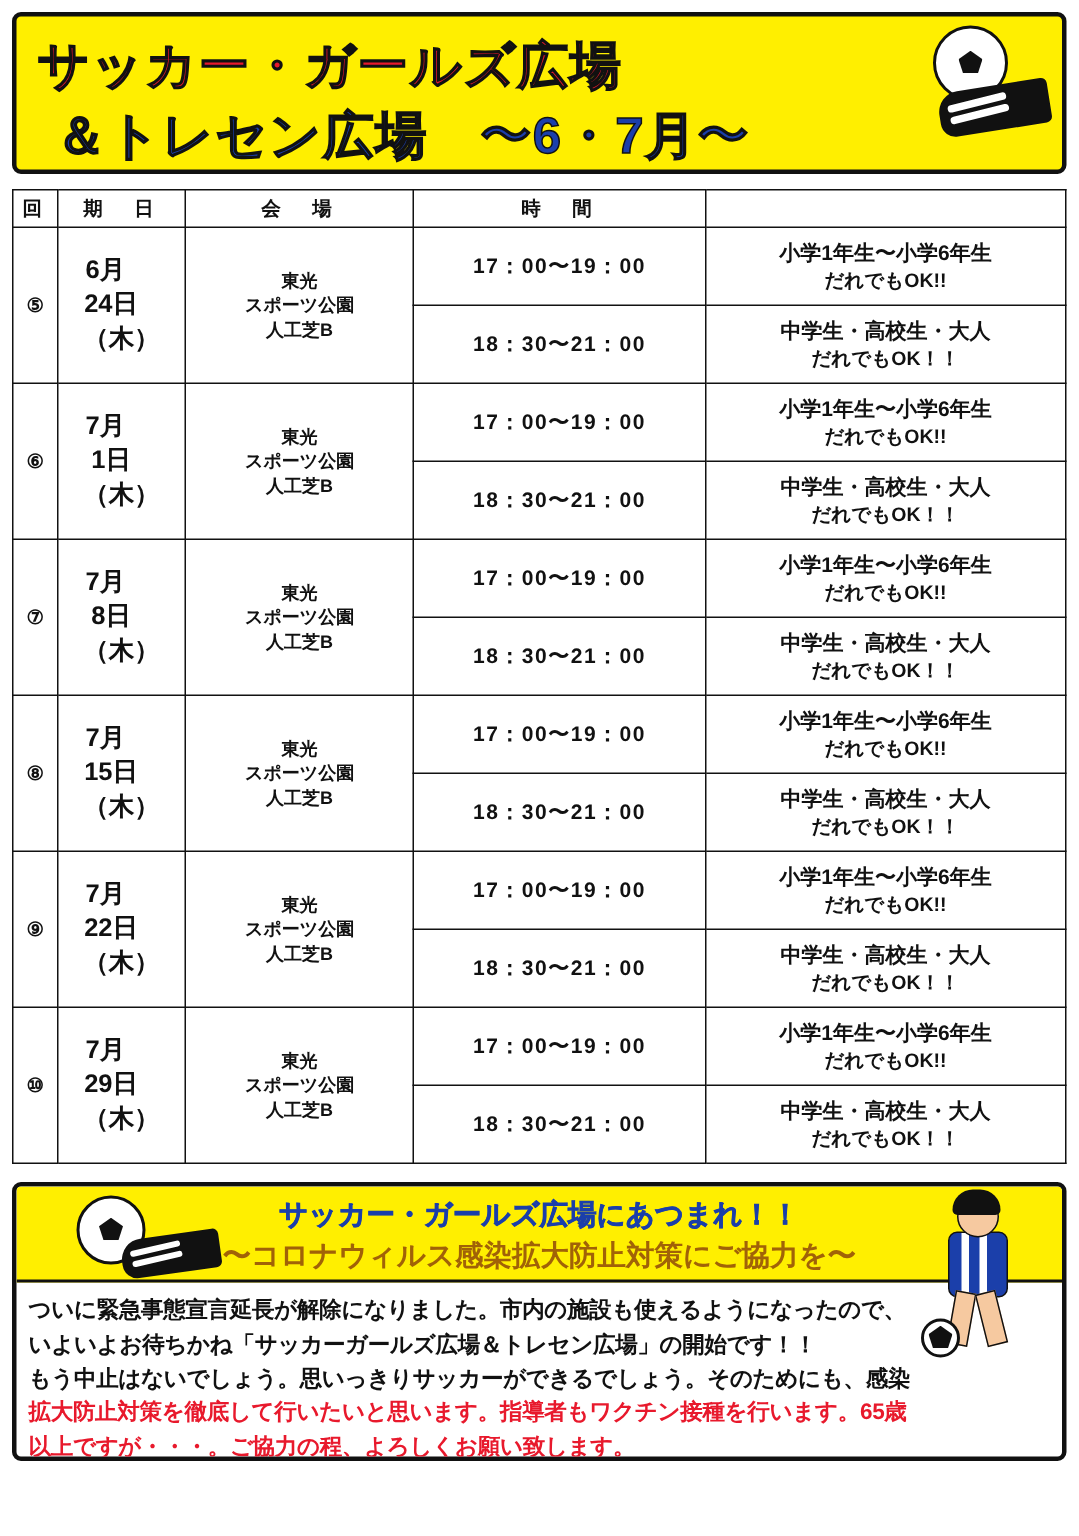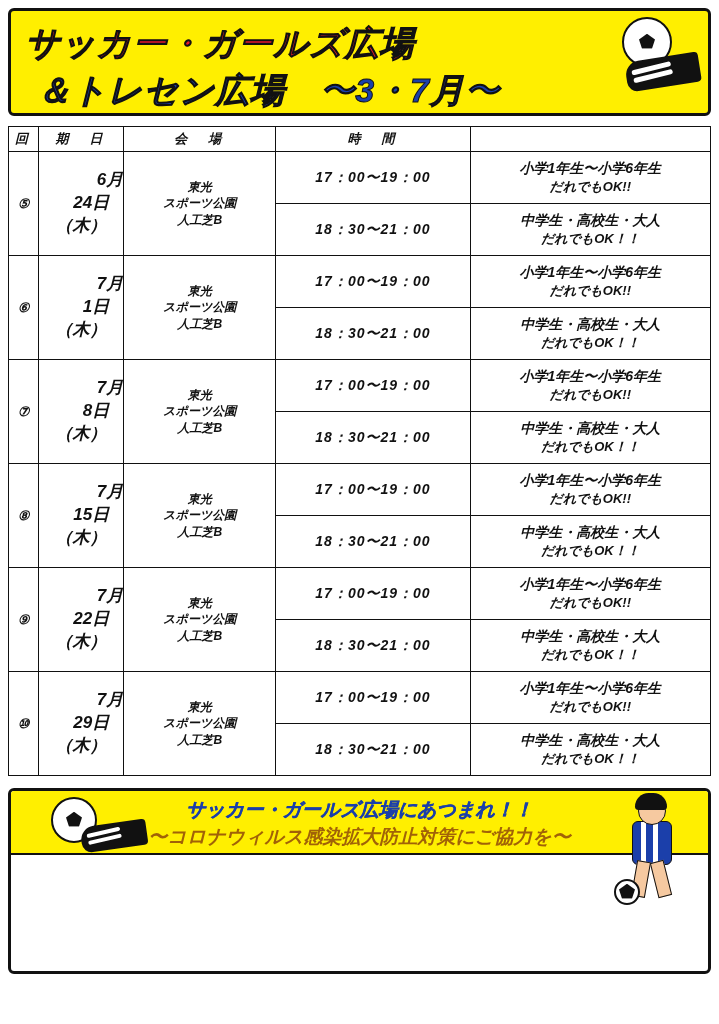--- a/index.html
+++ b/index.html
@@ -12,21 +12,20 @@
     background: #ffffff;
     font-family: "Liberation Sans", sans-serif;
     overflow: hidden;
   }
   .page {
     position: relative;
     width: 719px;
     height: 740px;
     box-sizing: border-box;
     padding: 8px 8px 0 8px;
-    font-style: italic;
   }
 
   
   .banner {
     position: relative;
     height: 108px;
     background: #ffef00;
     border: 3px solid #111111;
     border-radius: 6px;
     box-sizing: border-box;
@@ -142,22 +141,22 @@
   }
   .no-cell {
     font-size: 13px;
   }
   .date-cell {
     font-size: 17px;
     line-height: 1.35;
     text-align: center;
     padding-right: 6px;
   }
-  .date-cell .d-m { display: block; text-align: right; padding-left: 18px;}
-  .date-cell .d-d { display: block; text-align: right; padding-right: 14px;}
+  .date-cell .d-m { display: block; text-align: left; padding-left: 18px;}
+  .date-cell .d-d { display: block; text-align: center; padding-right: 14px;}
   .date-cell .d-w { display: block; }
   .place-cell {
     font-size: 12px;
     line-height: 1.35;
   }
   .time-cell {
     font-size: 14px;
     height: 51px;
     letter-spacing: 1px;
   }
@@ -303,21 +302,21 @@
     letter-spacing: -0.2px;
   }
 </style>
 </head>
 <body>
 
 <div class="page">
 
   <div class="banner">
     <div class="banner-line1">サッカー・ガールズ広場</div>
-    <div class="banner-line2">＆トレセン広場　〜3・7月〜</div>
+    <div class="banner-line2">＆トレセン広場　〜6・7月〜</div>
     <div class="ball banner-ball"></div>
     <div class="shoe banner-shoe"></div>
   </div>
 
   <div class="table-wrap">
     <table class="sched">
       <colgroup>
         <col class="col-no">
           <col class="col-date">
           <col class="col-place">
@@ -502,15 +501,22 @@
       <div class="notice-title2">〜コロナウィルス感染拡大防止対策にご協力を〜</div>
       <div class="player">
         <div class="p-body"></div>
         <div class="p-leg1"></div>
         <div class="p-leg2"></div>
         <div class="p-head"></div>
         <div class="p-hair"></div>
         <div class="ball p-ball"></div>
       </div>
     </div>
+    <div class="notice-body">
+      <p>ついに緊急事態宣言延長が解除になりました。市内の施設も使えるようになったので、</p>
+      <p>いよいよお待ちかね「サッカーガールズ広場＆トレセン広場」の開始です！！</p>
+      <p>もう中止はないでしょう。思いっきりサッカーができるでしょう。そのためにも、感染</p>
+      <p class="em-line" style="color:#E8192C">拡大防止対策を徹底して行いたいと思います。指導者もワクチン接種を行います。65歳</p>
+      <p style="color:#E8192C">以上ですが・・・。ご協力の程、よろしくお願い致します。</p>
+    </div>
   </div>
 
 </div>
 
 </body></html>

